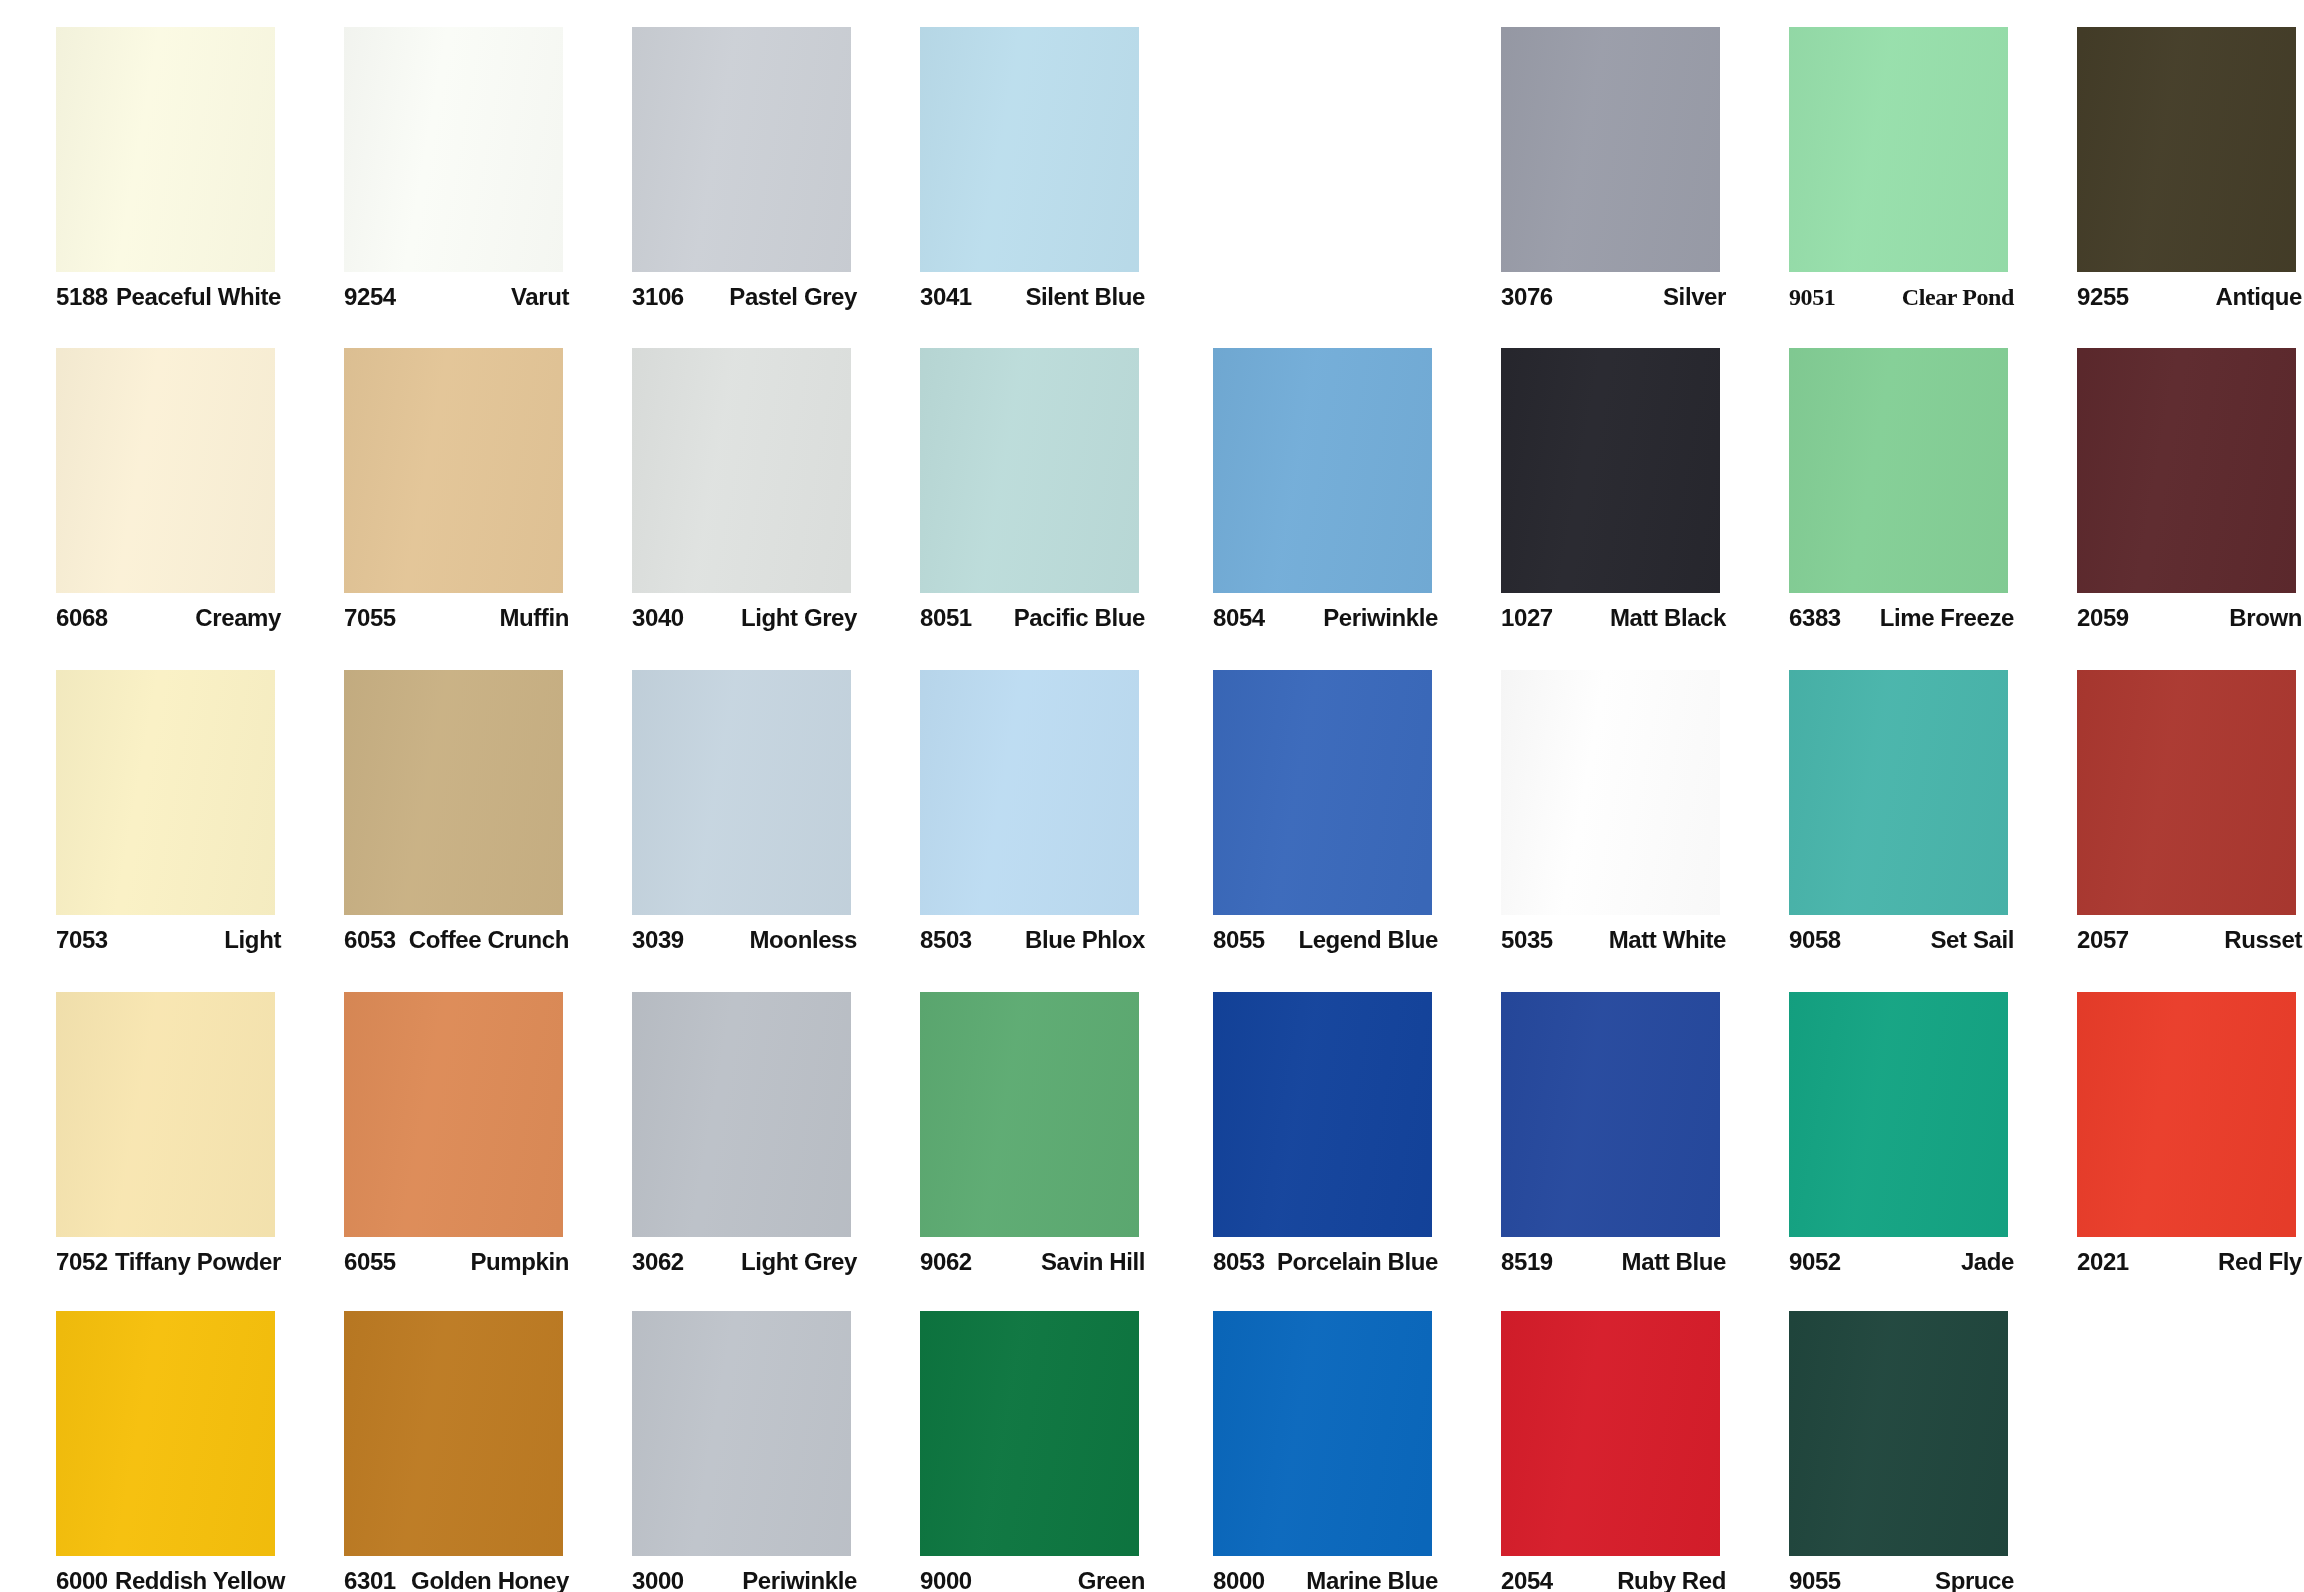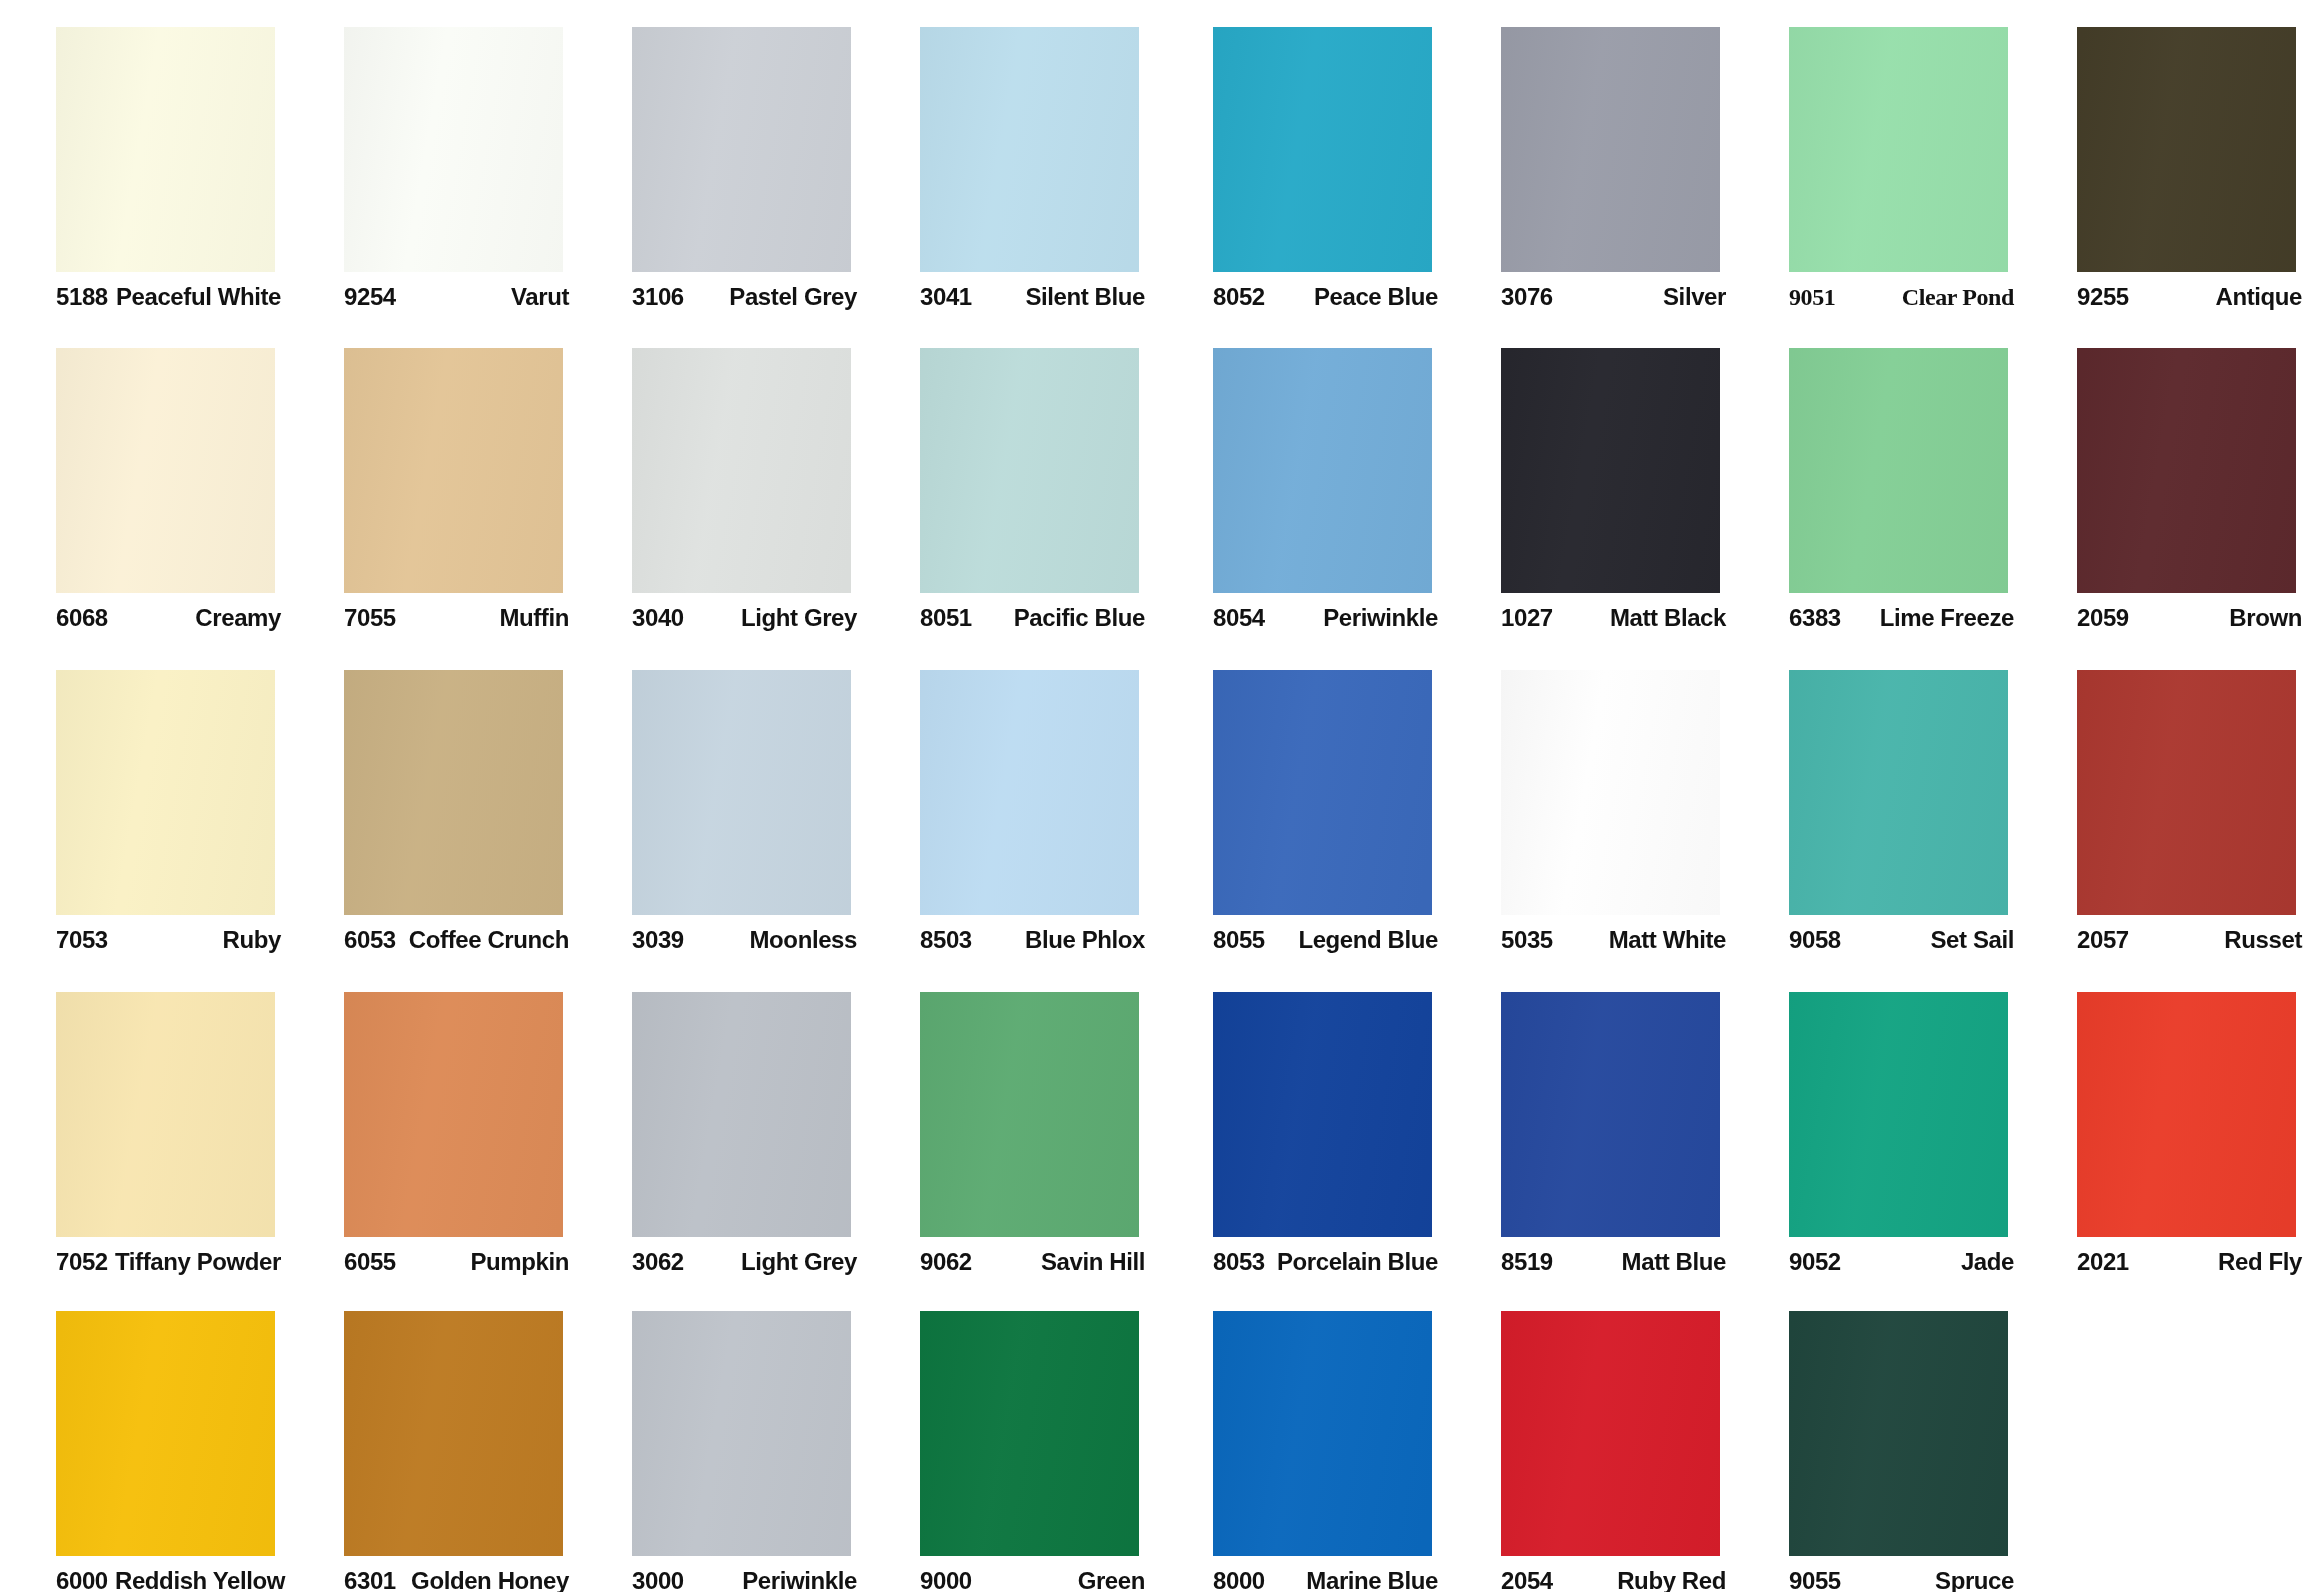--- a/index.html
+++ b/index.html
@@ -108,27 +108,20 @@
           <span class="swatch-name">Pastel Grey</span>
         </div>
       </div>
       <div class="swatch-cell" style="left: 864px;">
         <div class="swatch-chip" title="Silent Blue" style="background: rgb(188, 222, 237);"></div>
         <div class="swatch-label">
           <span class="swatch-code">3041</span>
           <span class="swatch-name">Silent Blue</span>
         </div>
       </div>
-      <div class="swatch-cell" style="left: 1157px;">
-        <div class="swatch-chip" title="Peace Blue" style="background: rgb(40, 170, 200);"></div>
-        <div class="swatch-label">
-          <span class="swatch-code">8052</span>
-          <span class="swatch-name">Peace Blue</span>
-        </div>
-      </div>
       <div class="swatch-cell" style="left: 1445px;">
         <div class="swatch-chip" title="Silver" style="background: rgb(154, 157, 169);"></div>
         <div class="swatch-label">
           <span class="swatch-code">3076</span>
           <span class="swatch-name">Silver</span>
         </div>
       </div>
       <div class="swatch-cell" style="left: 1733px; font-family: Liberation Serif, serif;">
         <div class="swatch-chip" title="Clear Pond" style="background: rgb(151, 223, 171);"></div>
         <div class="swatch-label">
@@ -200,21 +193,21 @@
           <span class="swatch-code">2059</span>
           <span class="swatch-name">Brown</span>
         </div>
       </div>
     </div>
     <div class="swatch-row" style="top: 643px;">
       <div class="swatch-cell" style="left: 0px;">
         <div class="swatch-chip" title="Lily" style="background: rgb(250, 241, 197);"></div>
         <div class="swatch-label">
           <span class="swatch-code">7053</span>
-          <span class="swatch-name">Ruby</span>
+          <span class="swatch-name">Light</span>
         </div>
       </div>
       <div class="swatch-cell" style="left: 288px;">
         <div class="swatch-chip" title="Coffee Crunch" style="background: rgb(201, 177, 132);"></div>
         <div class="swatch-label">
           <span class="swatch-code">6053</span>
           <span class="swatch-name">Coffee Crunch</span>
         </div>
       </div>
       <div class="swatch-cell" style="left: 576px;">

